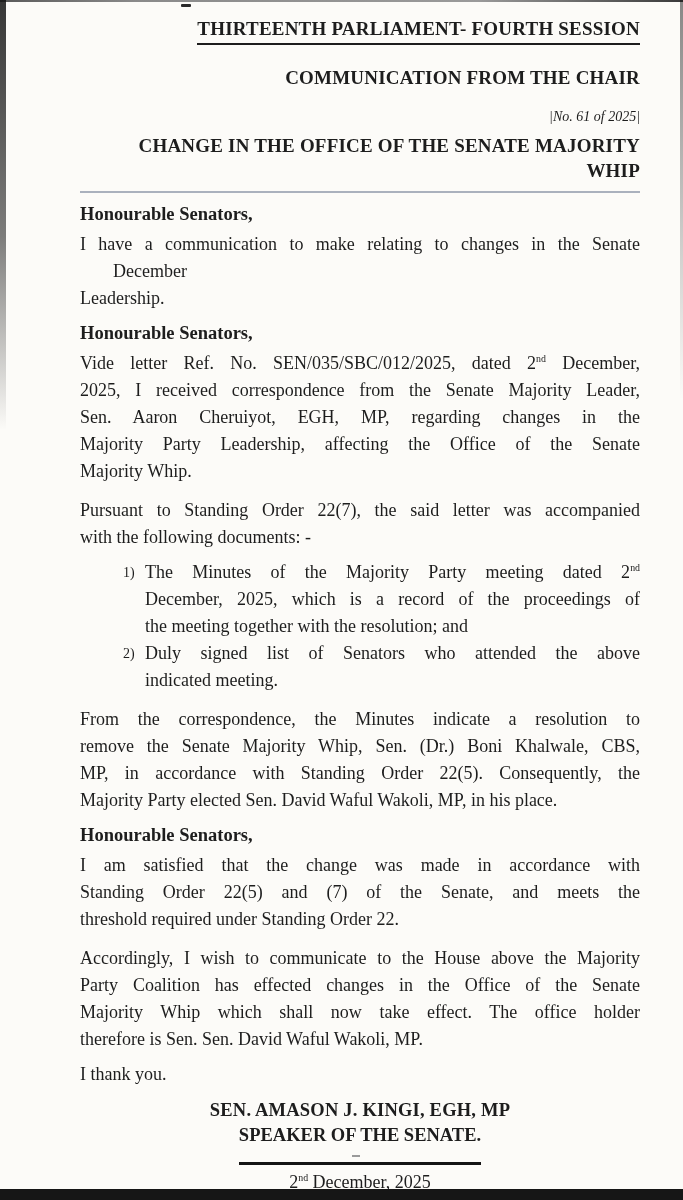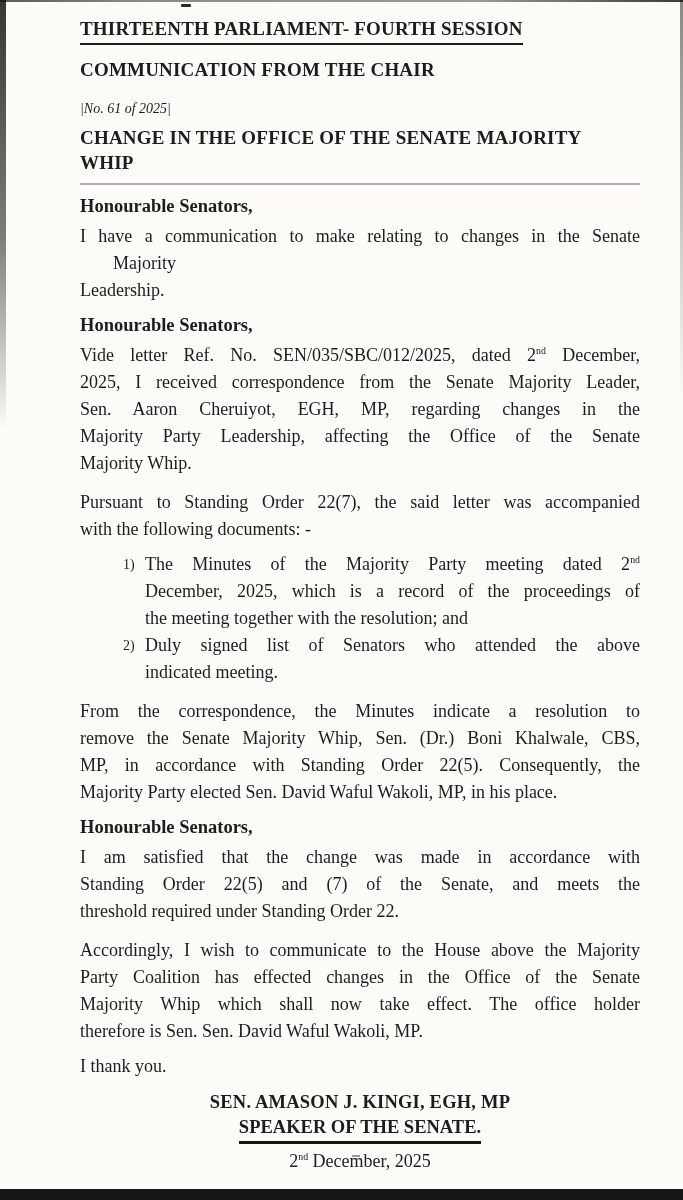--- a/index.html
+++ b/index.html
@@ -15,24 +15,24 @@
   .left-edge { position:absolute; top:0; left:0; width:6px; height:430px;
     background:linear-gradient(180deg,rgba(20,20,20,.85) 0%,rgba(20,20,20,.55) 55%,rgba(20,20,20,0) 100%); }
   .right-edge { position:absolute; top:0; right:0; width:3px; height:400px;
     background:linear-gradient(180deg,rgba(20,20,20,.5) 0%,rgba(20,20,20,0) 100%); }
   .stray-dash-top { position:absolute; top:4px; left:181px; width:10px; height:3px; background:#2a2a2a; border-radius:1px; }
   .stray-dash-bottom { position:absolute; top:1155px; left:352px; width:8px; height:2px; background:#9a9a9a; }
   .bottom-bar { position:absolute; left:0; bottom:0; width:683px; height:11px; background:#161616; }
 
   #content { position:relative; padding:16px 43px 0 80px; }
 
-  .centered { text-align:left; }
+  .centered { text-align:right; }
   .session-title { margin-top:0; font-size:19px; font-weight:bold; line-height:26px; }
   .session-title span { display:inline-block; border-bottom:2px solid #1d1d1d; padding-bottom:1px; letter-spacing:.2px; }
-  .doc-type { margin-top:12px; font-size:19px; font-weight:bold; line-height:26px; letter-spacing:.2px; }
+  .doc-type { margin-top:20px; font-size:19px; font-weight:bold; line-height:26px; letter-spacing:.2px; }
   .doc-number { margin-top:14px; font-size:14px; font-style:italic; line-height:24px; }
   .subject { margin-top:4px; font-size:19px; font-weight:bold; line-height:25px; letter-spacing:.2px; }
   .header-divider { margin-top:8px; height:2px; background:#aab1bd; }
 
   
   .blk { margin-top:12px; }
   .blk-heading { margin-top:8px; font-weight:bold; font-size:18.5px; line-height:27px; }
   .blk-heading + .blk-para { margin-top:3px; }
   .blk-para { font-size:18px; }
   .line { line-height:27px; overflow:hidden; }
@@ -43,21 +43,21 @@
   .blk-list { margin-top:8px; font-size:18px; }
   .list-item { display:flex; padding-left:43px; }
   .list-marker { flex:0 0 22px; font-size:14px; line-height:27px; }
   .list-lines { flex:1 1 auto; min-width:0; }
 
   .blk-closing { margin-top:8px; }
 
   .signature { margin-top:10px; text-align:center; }
   .sig-name { font-weight:bold; font-size:18.5px; line-height:25px; letter-spacing:.2px; }
   .sig-title { font-weight:bold; font-size:18.5px; line-height:25px; }
-  .sig-title span { display:inline-block; border-bottom:3px solid #141414; padding-bottom:1px; }
+  .sig-title span { display:inline-block; border-bottom:3px solid #141414; padding-bottom:14px; }
   .sig-date { margin-top:5px; font-size:18px; line-height:24px; }
 </style>
 </head>
 <body>
 
 <div id="page-frame">
 
   <div class="top-edge"></div>
   <div class="left-edge"></div>
   <div class="right-edge"></div>
@@ -78,21 +78,21 @@
       <div>CHANGE IN THE OFFICE OF THE SENATE MAJORITY</div>
       <div>WHIP</div>
     </div>
 
     <div class="header-divider"></div>
 
     <div id="doc-body">
         <div class="blk blk-heading">Honourable Senators,</div>
         <div class="blk blk-para">
           <div class="line j">I have a communication to make relating to changes in the Senate</div>
-          <div class="line indent">Majority</div>
+          <div class="line indent">December</div>
           <div class="line">Leadership.</div>
         </div>
         <div class="blk blk-heading">Honourable Senators,</div>
         <div class="blk blk-para">
           <div class="line j">Vide letter Ref. No. SEN/035/SBC/012/2025, dated 2<sup class="sup">nd</sup> December,</div>
           <div class="line j">2025, I received correspondence from the Senate Majority Leader,</div>
           <div class="line j">Sen. Aaron Cheruiyot, EGH, MP, regarding changes in the</div>
           <div class="line j">Majority Party Leadership, affecting the Office of the Senate</div>
           <div class="line">Majority Whip.</div>
         </div>

